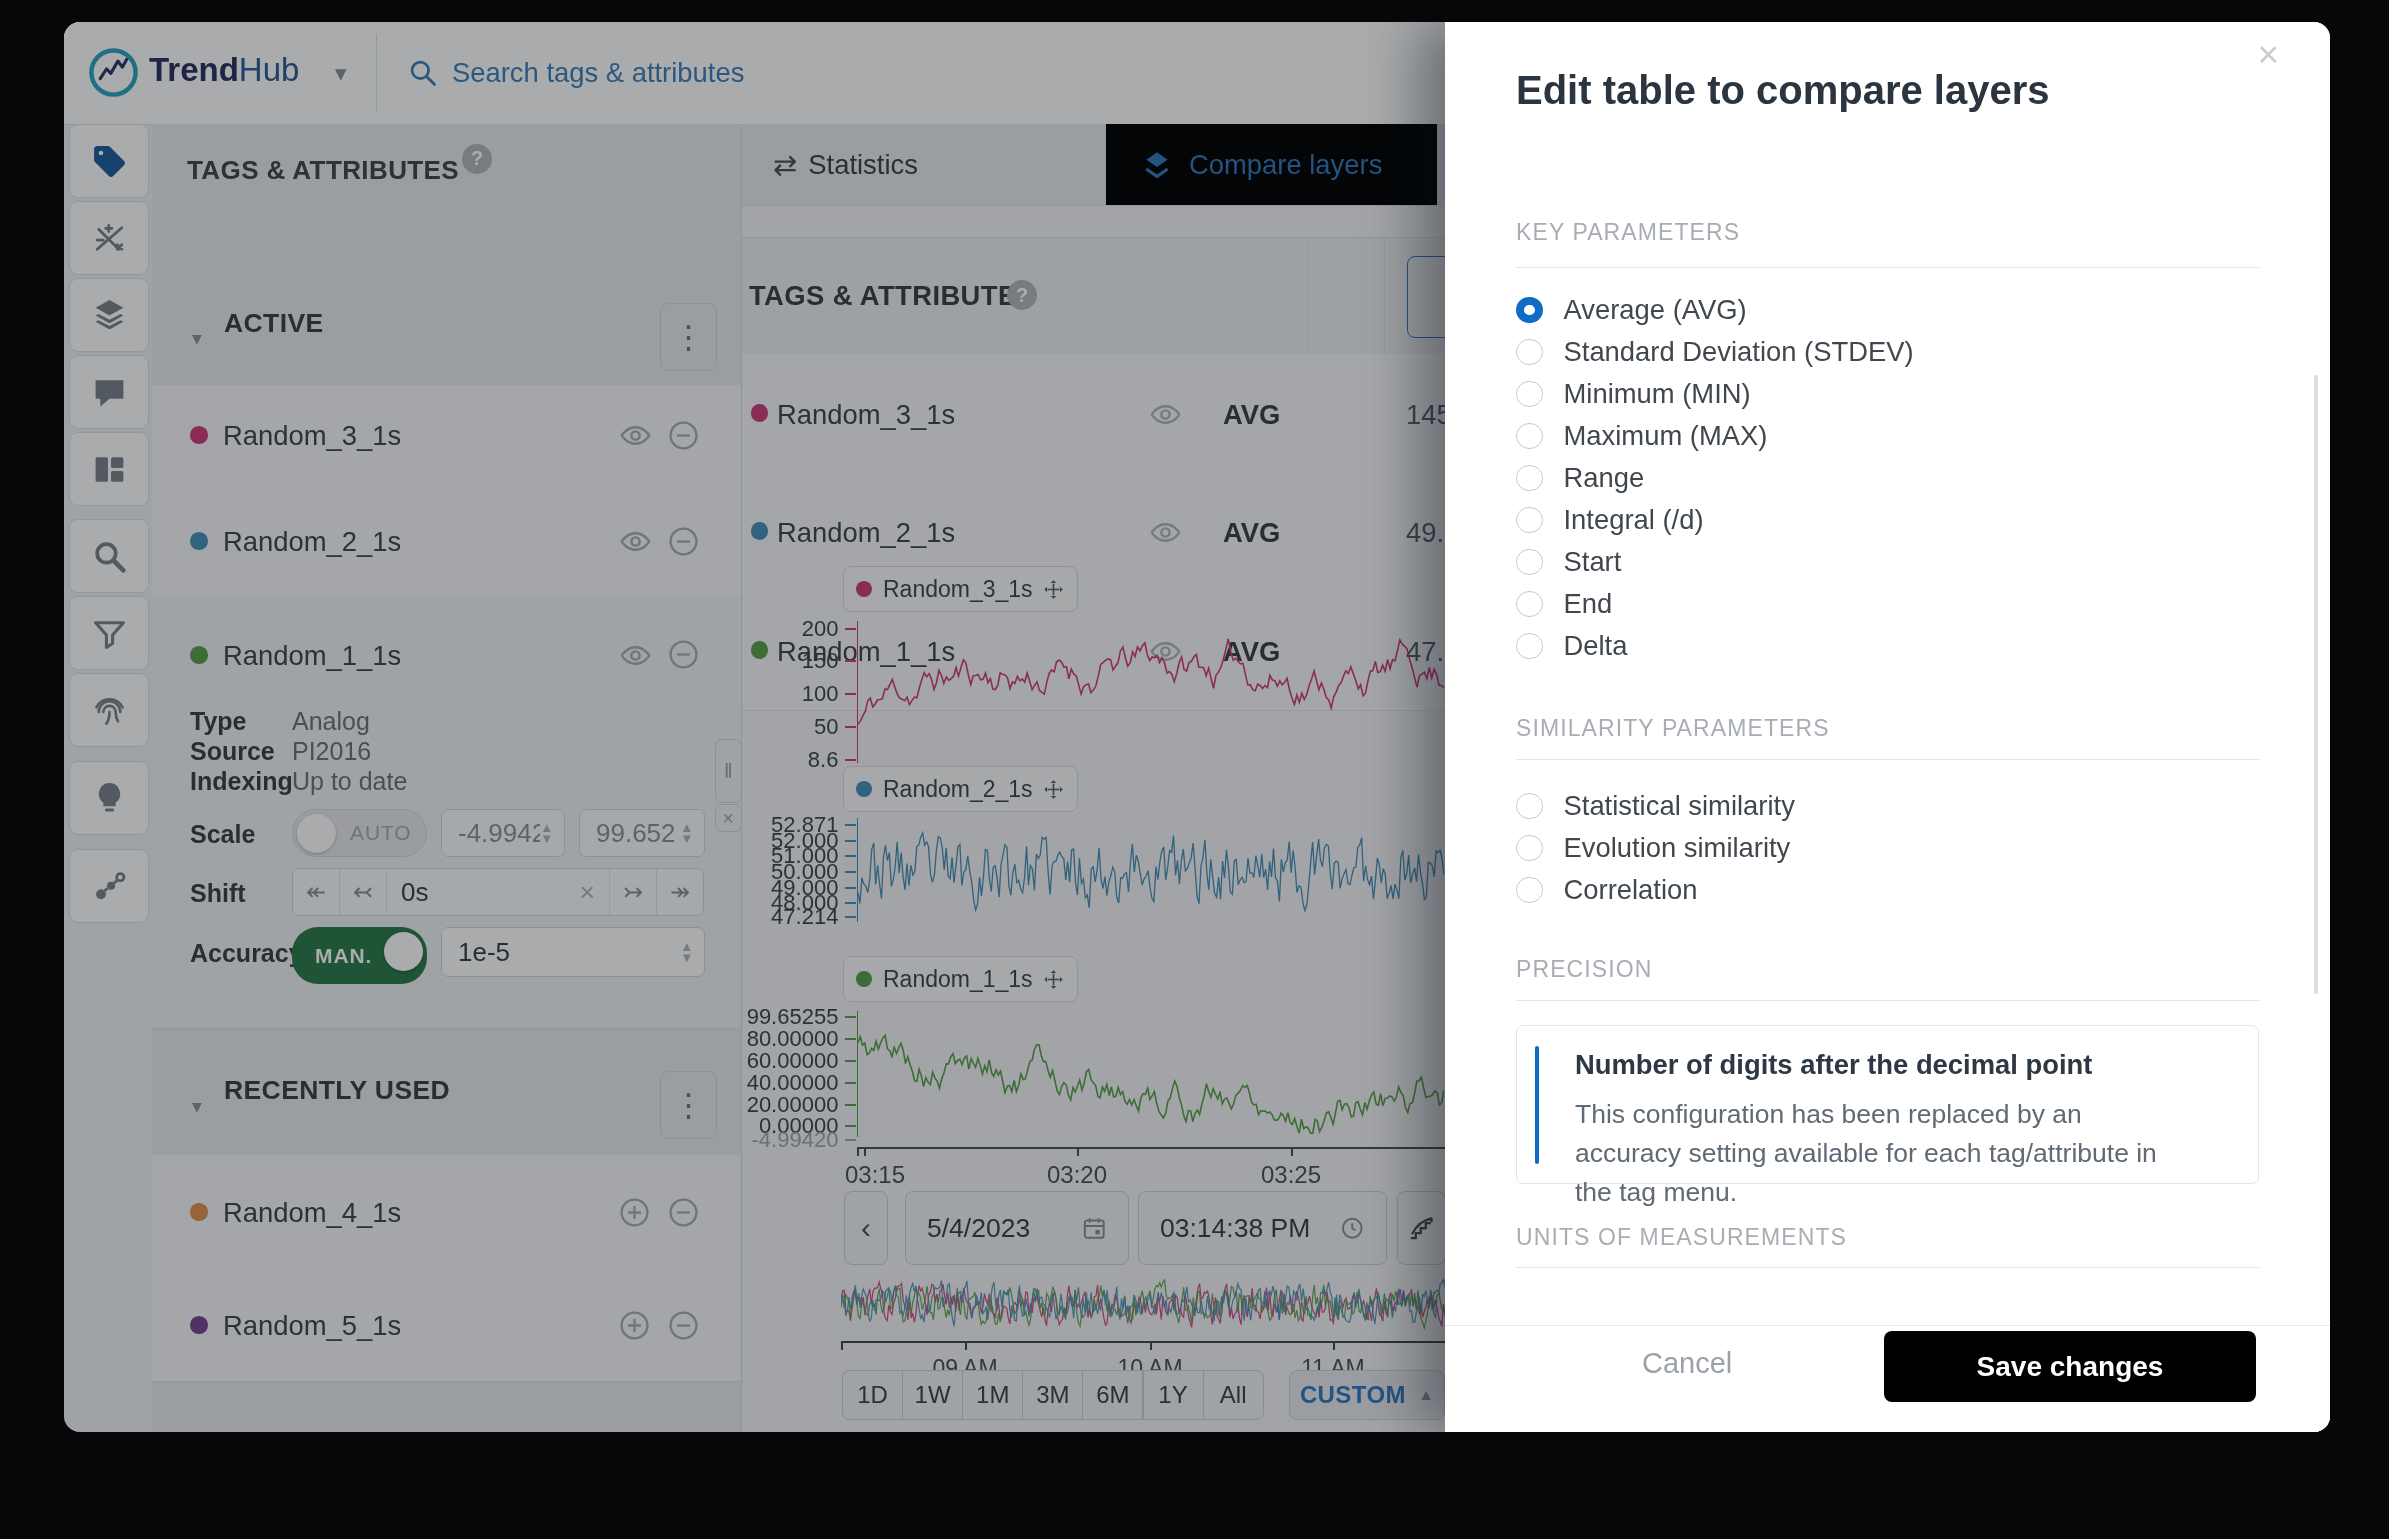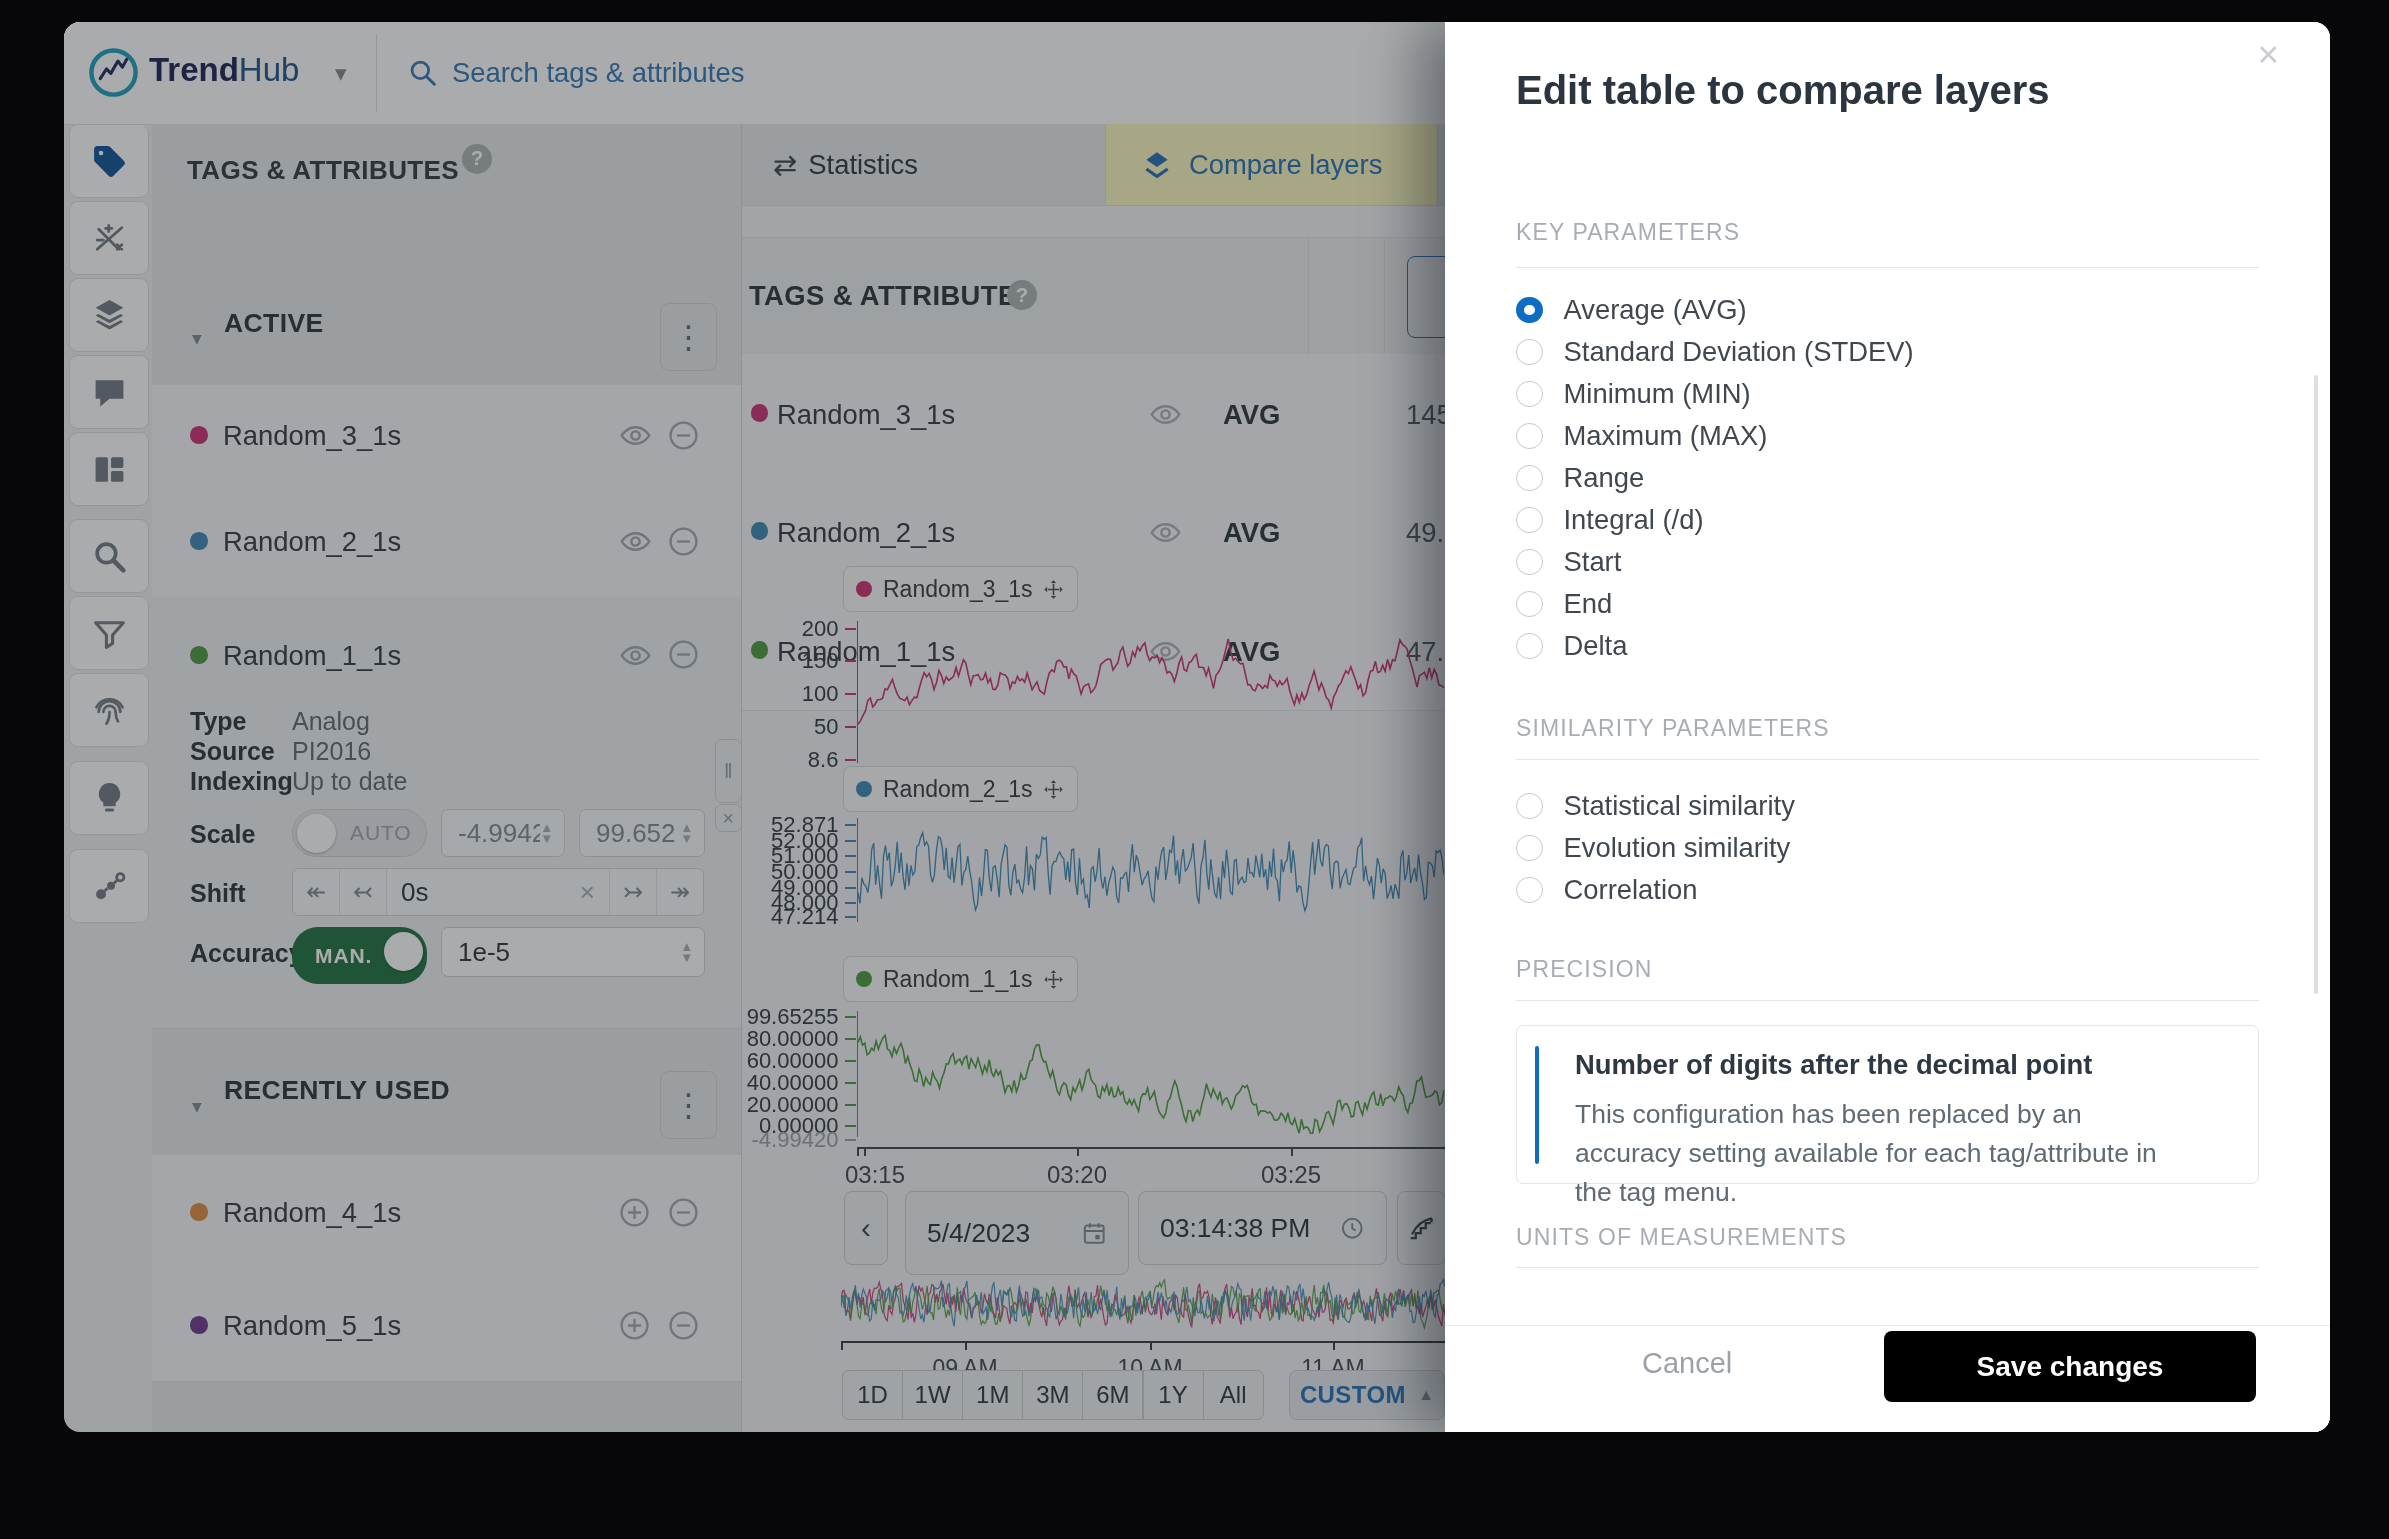--- a/index.html
+++ b/index.html
@@ -47,21 +47,21 @@
   .shiftgrp{border:0.9px solid #d6d8db;border-radius:7px;background:#fbfcfd;box-sizing:border-box;display:flex;align-items:stretch;}
   .shiftgrp .sbtn{width:46px;display:flex;align-items:center;justify-content:center;font-size:24px;color:#8a9097;border-right:0.9px solid #e3e5e8;}
   .shiftgrp .sbtn.last{border-right:none;border-left:0.9px solid #e3e5e8;}
   .shiftgrp .sval{flex:1;display:flex;align-items:center;padding:0 14px;font-size:26px;color:#3a4147;}
   .shiftgrp .clr{margin-left:auto;color:#b0b4b9;font-size:26.5px;}
   
   .mid{position:absolute;left:678px;top:102px;right:0;bottom:0;background:#f4f5f7;}
   .tabstrip{position:absolute;left:678px;top:102px;width:703px;height:81px;background:#e9ebee;border-bottom:0.9px solid #dfe1e4;}
   .tab{position:absolute;top:102px;height:81px;display:flex;align-items:center;}
   .tab .tlabel{font-size:27.4px;color:#3c434a;}
-  .tab.active{background:#fef9c3;border-left:0.9px solid #dfe1e4;border-right:0.9px solid #dfe1e4;}
+  .tab.active{background:#000000;border-left:0.9px solid #dfe1e4;border-right:0.9px solid #dfe1e4;}
   .tab.active .tlabel{color:#3579bd;}
   .thead{position:absolute;left:678px;top:215px;width:703px;height:117px;background:#eef0f2;border-top:0.9px solid #e0e2e5;border-bottom:0.9px solid #e0e2e5;}
   .trow{position:absolute;left:678px;width:703px;height:119px;background:#f7f8fa;border-bottom:0.9px solid #e3e5e7;}
   .colb{position:absolute;top:215px;width:0.9px;height:474px;background:#e0e2e5;}
   .avg{font-size:27.4px;font-weight:700;color:#3a4147;}
   .tval{font-size:27.4px;color:#5a6169;}
   .bbtn{position:absolute;border:1.8px solid #3579bd;border-radius:8px;color:#3579bd;font-size:26.5px;
         display:flex;align-items:center;justify-content:center;background:transparent;}
   
   .chip{position:absolute;height:46px;background:#fafbfc;border:0.9px solid #d9dcdf;border-radius:8px;
@@ -502,21 +502,21 @@
   <div class="xaxis" style="left:793px;top:1125px;width:588px"></div>
   <div class="xtick" style="left:793px;top:1125px"></div>
   <div class="xtick" style="left:800px;top:1125px"></div>
   <div class="xtick" style="left:1013px;top:1125px"></div>
   <div class="xtick" style="left:1227px;top:1125px"></div>
   <div class="xlab" style="left:811px;top:1139px">03:15</div>
   <div class="xlab" style="left:1013px;top:1139px">03:20</div>
   <div class="xlab" style="left:1227px;top:1139px">03:25</div>
 
   <div class="fbtn" style="left:780px;top:1169px;width:44px;height:74px;justify-content:center;font-size:30px;color:#4a5158">‹</div>
-  <div class="fbtn" style="left:841px;top:1169px;width:224px;height:84px;padding:0 21px;justify-content:space-between">
+  <div class="fbtn" style="left:841px;top:1169px;width:224px;height:74px;padding:0 21px;justify-content:space-between">
     <span style="font-size:26.5px">5/4/2023</span>
     <svg width="26.5" height="26.5" viewBox="0 0 24 24" fill="none" stroke="#8a9097" stroke-width="1.8">
       <rect x="3.5" y="5" width="17" height="15.5" rx="2"></rect>
           <path d="M8 3v4M16 3v4M3.5 10h17"></path>
           <rect x="13" y="13.5" width="4" height="4" fill="#8a9097" stroke="none"></rect>
         </svg>
   </div>
   <div class="fbtn" style="left:1074px;top:1169px;width:249px;height:74px;padding:0 21px;justify-content:space-between">
     <span style="font-size:26.5px">03:14:38 PM</span>
     <svg width="26.5" height="26.5" viewBox="0 0 24 24" fill="none" stroke="#8a9097" stroke-width="1.8">

